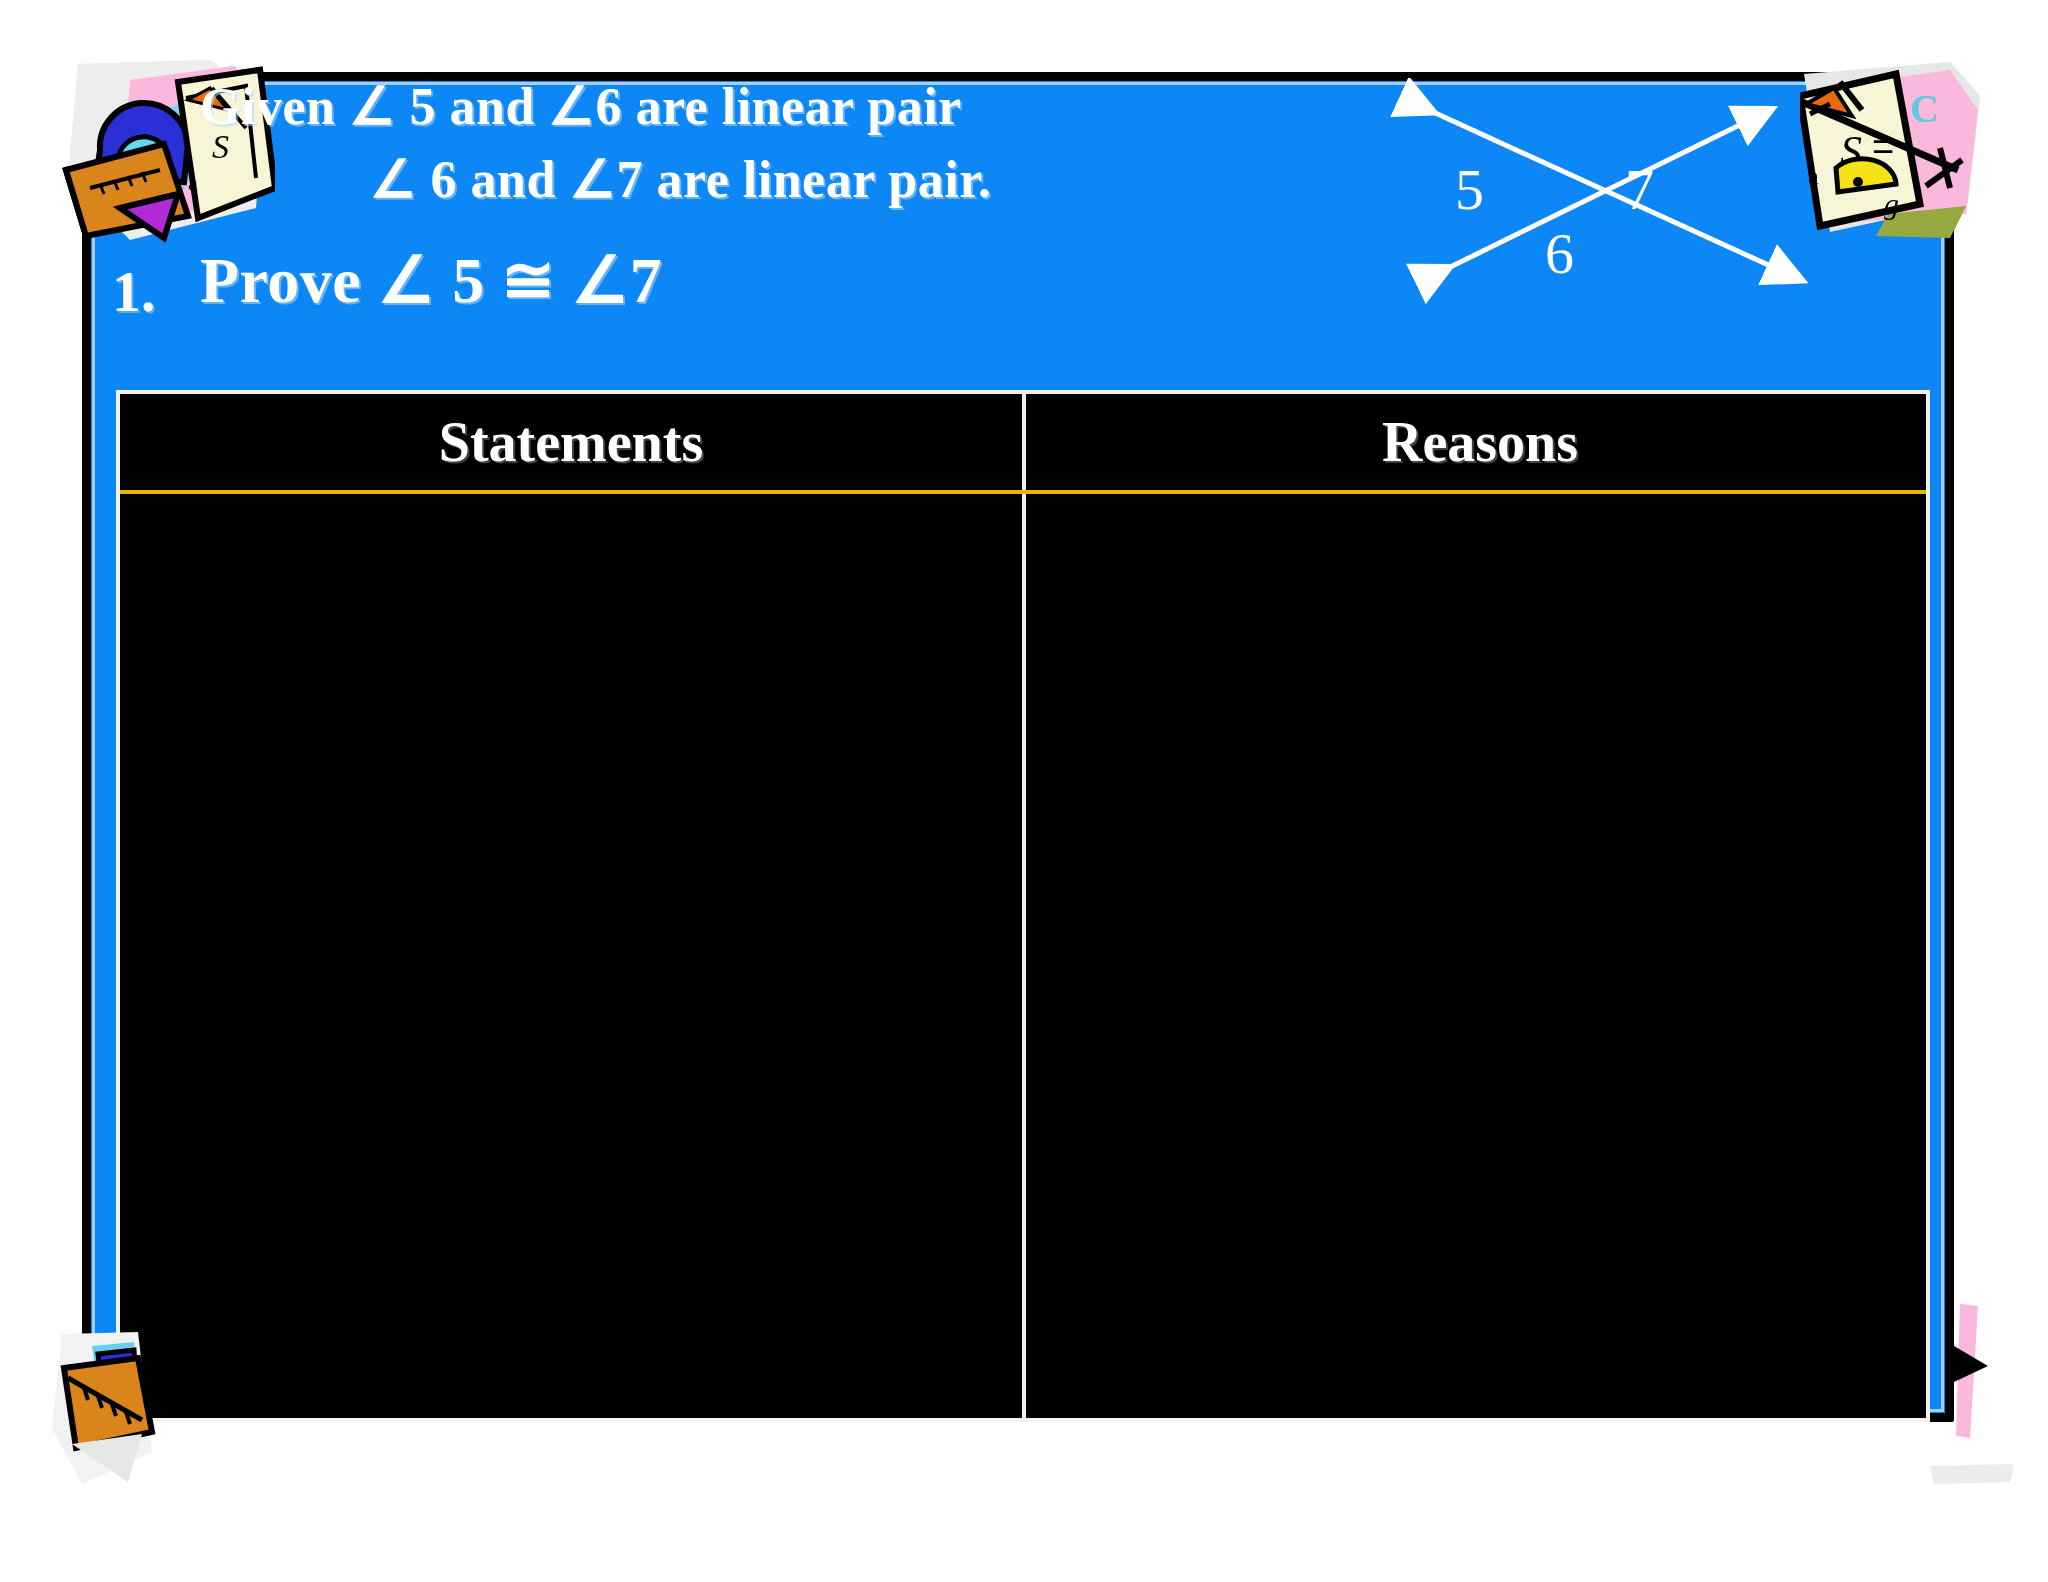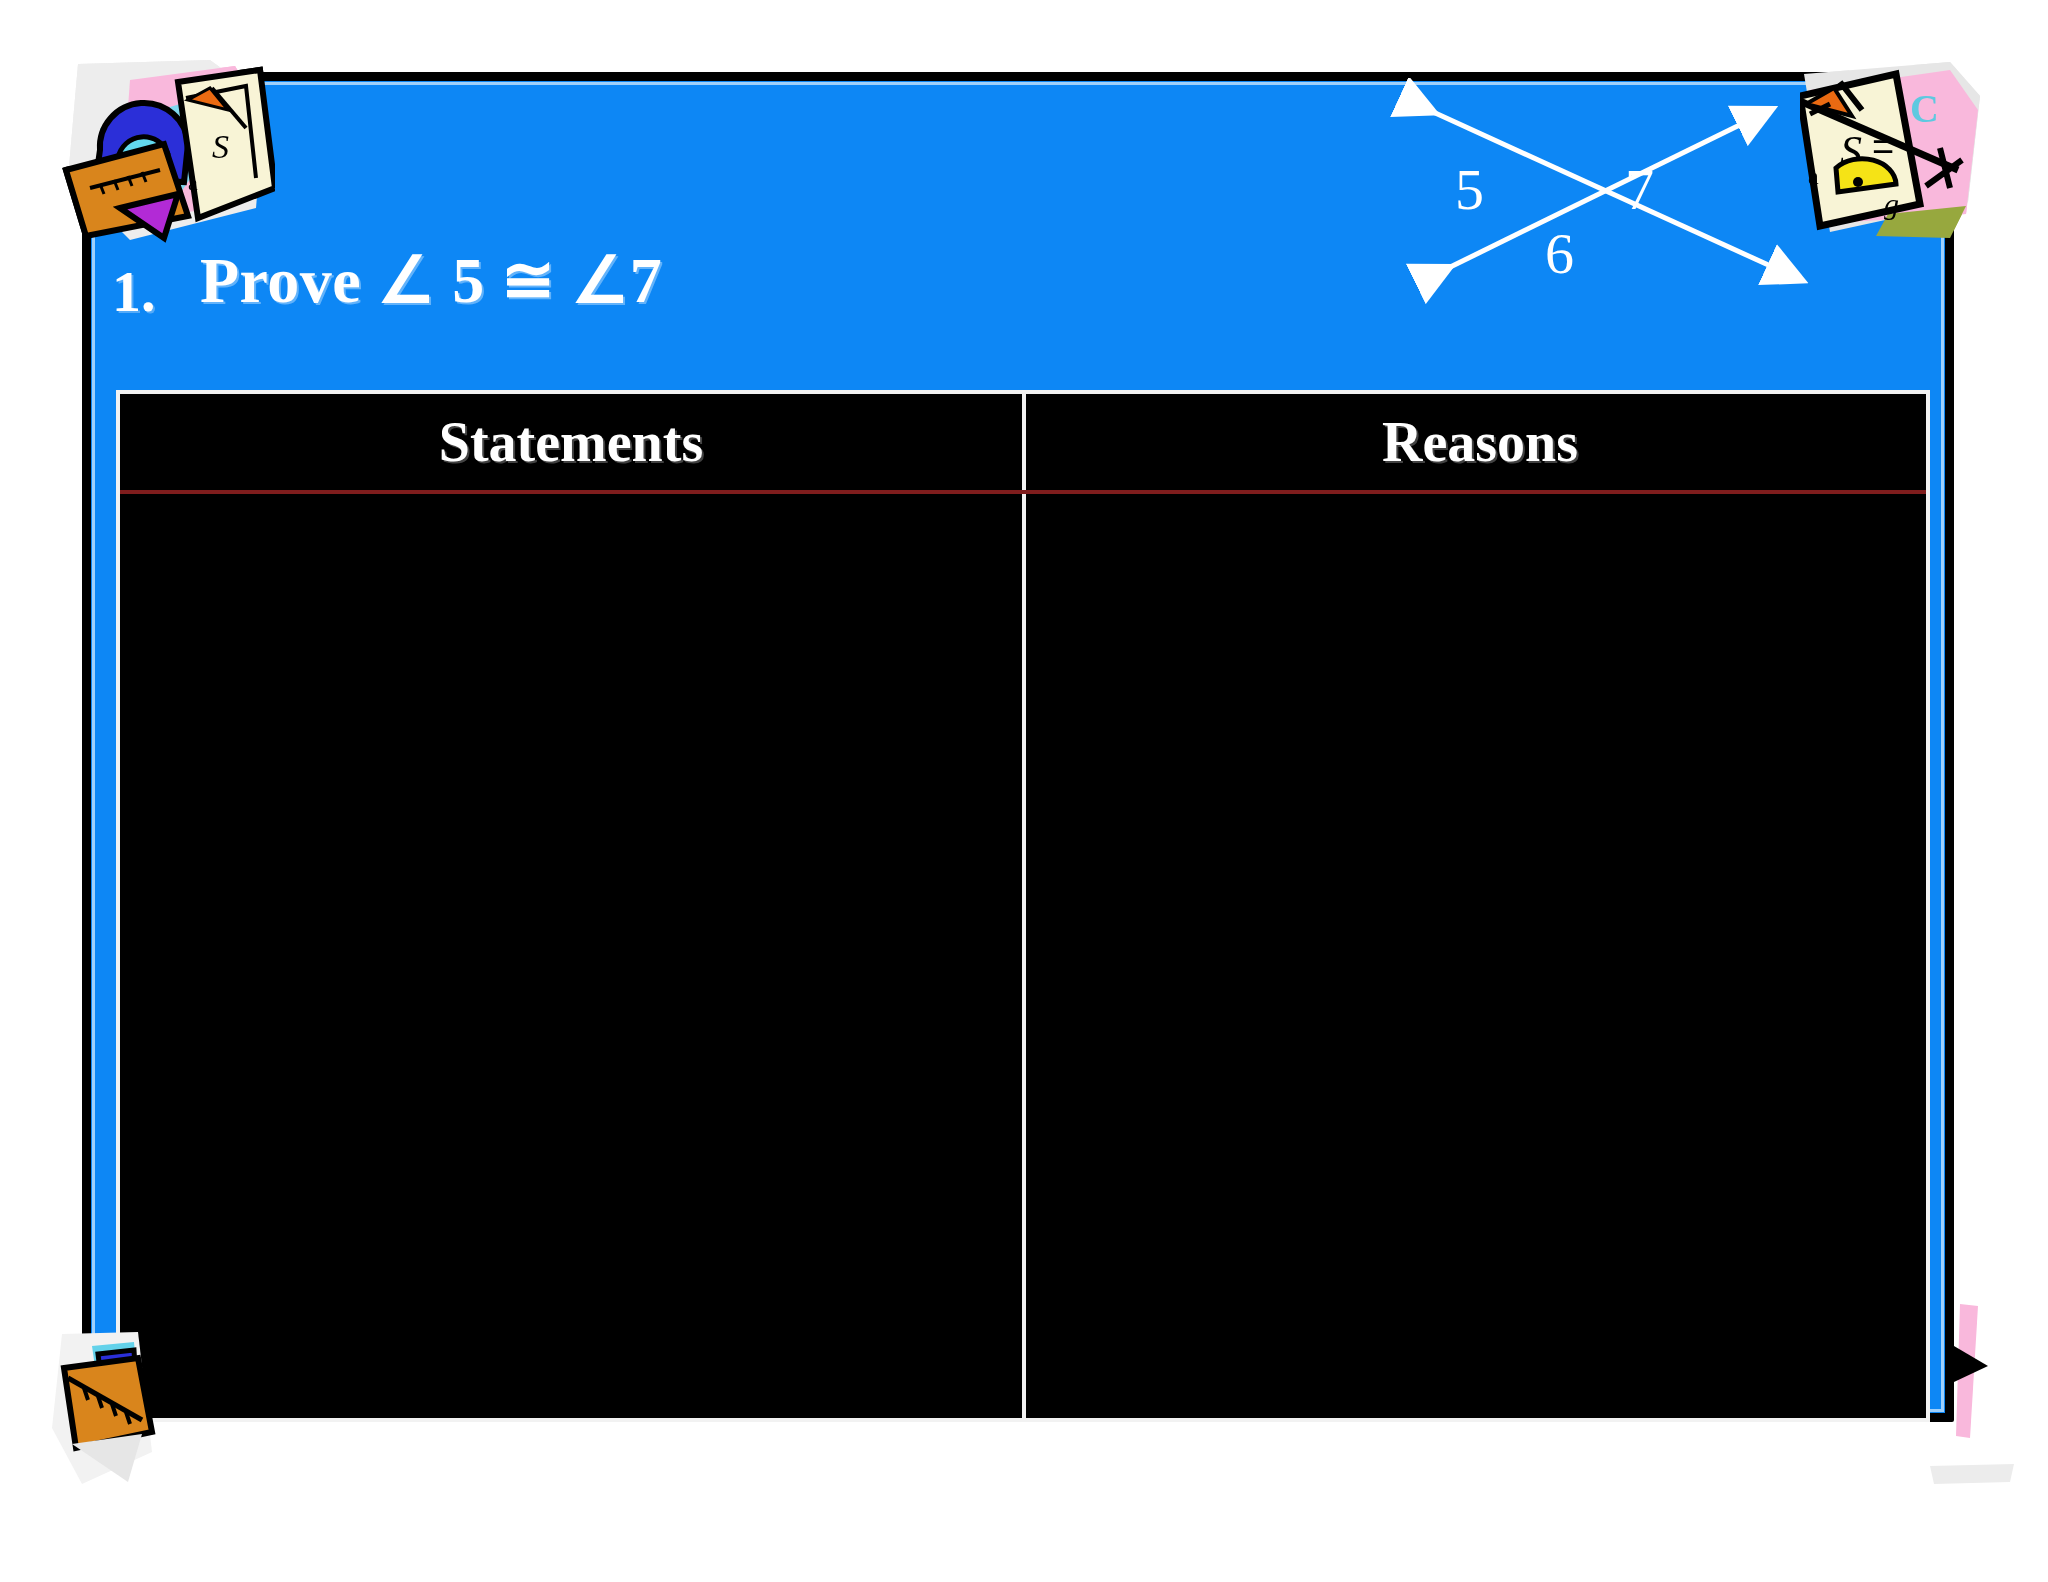--- a/index.html
+++ b/index.html
@@ -73,21 +73,21 @@
   
   .proof-table{
     position:absolute;left:116px;top:390px;width:1814px;height:1032px;
     background:#000000;
     border:4px solid #f2f2f2;
     box-sizing:border-box;
     display:flex;flex-direction:column;
   }
   .table-head{
     display:flex;height:96px;flex:0 0 96px;
-    border-bottom:4px solid #7f1d1d;
+    border-bottom:4px solid #eab308;
   }
   .table-body{display:flex;flex:1 1 auto;}
   .col-left{flex:0 0 906px;border-right:4px solid #f2f2f2;box-sizing:border-box;}
   .col-right{flex:1 1 auto;margin-left:8px;}
   .th{
     display:flex;align-items:center;justify-content:center;
     color:#ffffff;font-size:56px;font-weight:bold;
     font-family:"Liberation Serif",serif;
     text-shadow:2px 2px 0 rgba(120,120,120,.55);
     height:100%;box-sizing:border-box;
@@ -193,20 +193,24 @@
       <text x="40" y="110" font-family="Liberation Serif, serif" font-size="44" font-style="italic" fill="#000">S</text>
       <text x="72" y="104" font-family="Liberation Sans, sans-serif" font-size="38" fill="#000">=</text>
       <text x="110" y="66" font-family="Liberation Serif, serif" font-size="40" font-weight="bold" fill="#5ec9e0">C</text>
       <path d="M36 112 A34 26 0 0 1 96 128 L38 136 Z" fill="#f5e316" stroke="#000" stroke-width="5"></path>
       <circle cx="58" cy="126" r="5" fill="#000"></circle>
       <text x="84" y="158" font-family="Liberation Serif, serif" font-size="30" font-style="italic" fill="#000">g</text>
       <text x="8" y="128" font-family="Liberation Serif, serif" font-size="24" fill="#000">a</text>
     </svg>
   </div>
 
+  <div class="given-block" style="z-index:6;">
+    <div class="given-line1">Given ∠ 5 and ∠6 are linear pair</div>
+    <div class="given-line2">∠ 6 and ∠7 are linear pair.</div>
+  </div>
 
   <div class="prove-line" style="z-index:6;">Prove ∠ 5 ≅ ∠7</div>
 
   <div class="step-number" style="z-index:6;">1.</div>
 
   <div class="diagram" style="z-index:6;">
     <svg width="480" height="230" viewBox="0 0 480 230">
       <defs>
         <marker id="ah" markerWidth="9" markerHeight="9" refX="4.5" refY="4.5" orient="auto">
           <path d="M0,0 L9,4.5 L0,9 z" fill="#ffffff"></path>

